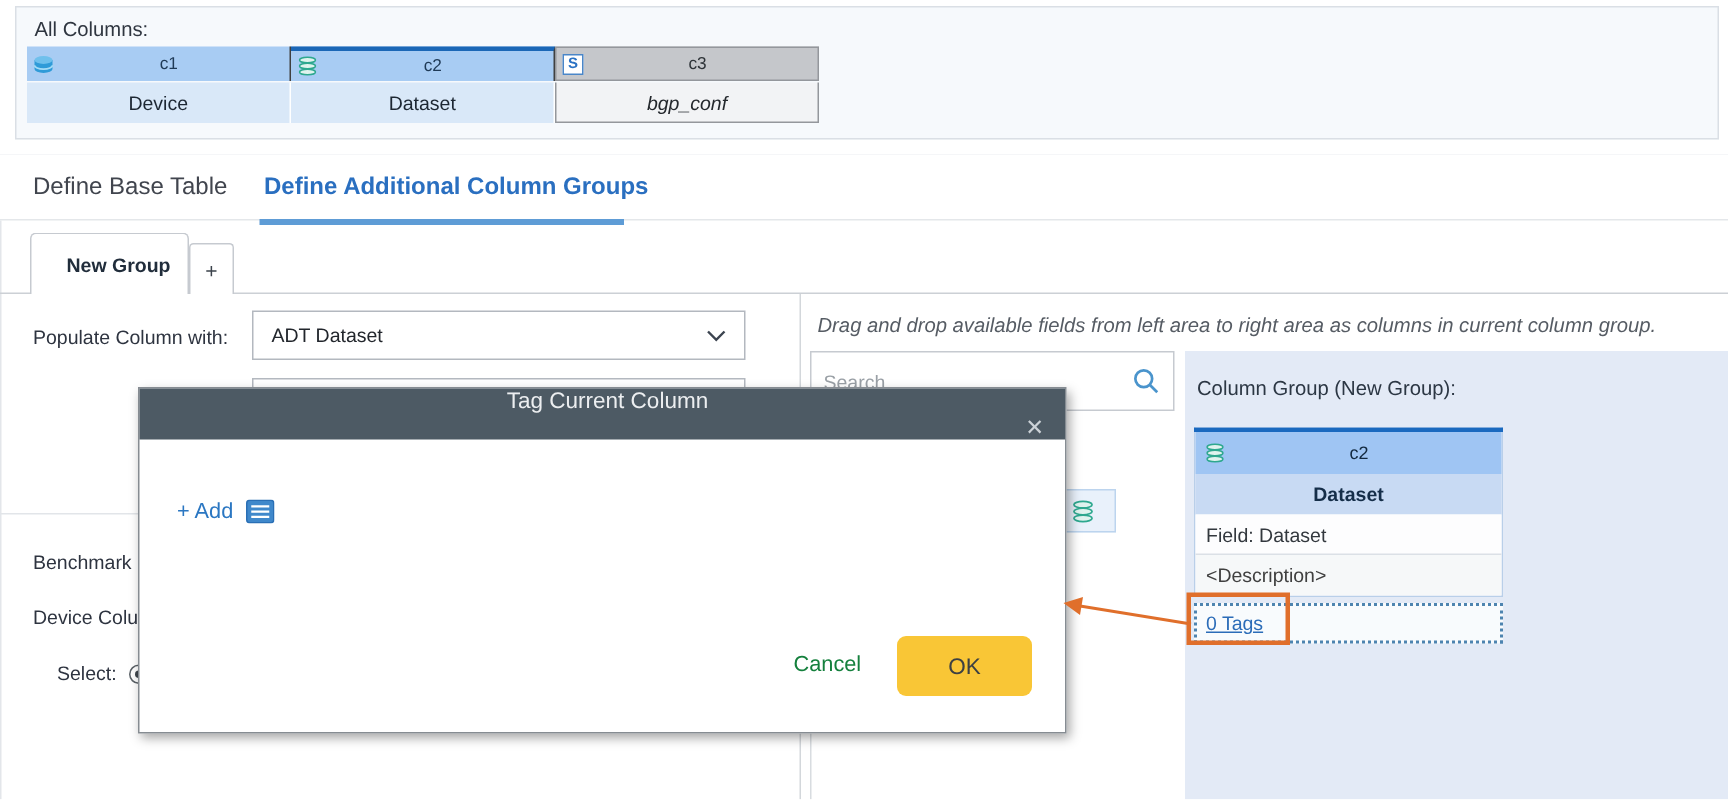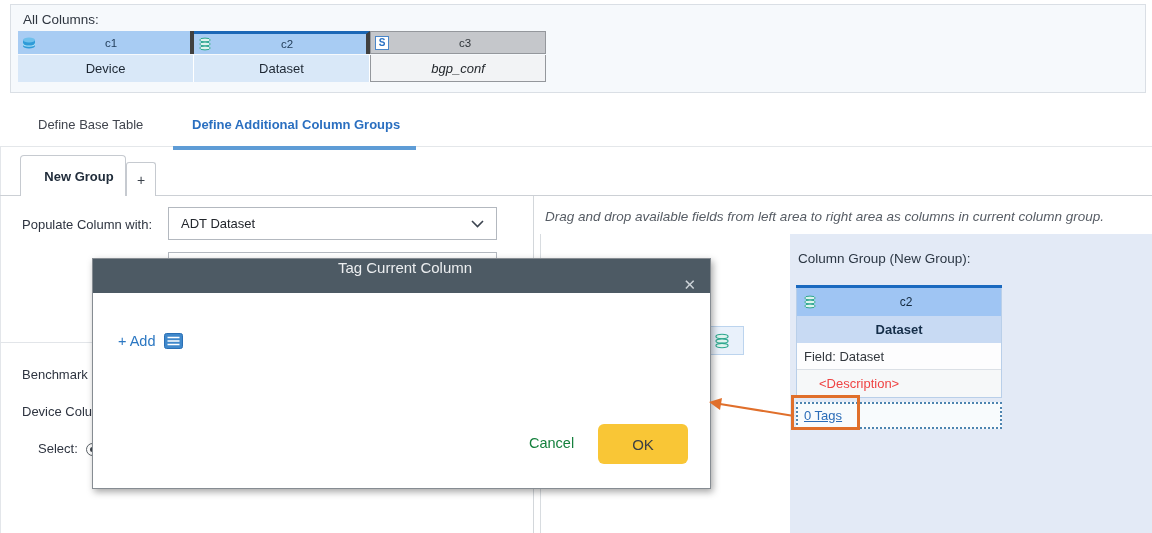--- a/index.html
+++ b/index.html
@@ -9,36 +9,36 @@
     font-family:"Liberation Sans", sans-serif; overflow:hidden; color:#2e3440;
   }
   
   .top-section { position:absolute; left:10px; top:4px; width:1136px; height:89px;
     background:#f6f9fc; border:1px solid #dadfe5; }
   .all-columns-label { position:absolute; left:12px; top:7px; font-size:13.5px; color:#2f3640; }
   .cols-table { position:absolute; left:7px; top:26px; display:flex; }
   .col { width:176px; }
   .col-header { height:23px; display:flex; align-items:center; padding:0 4px; position:relative; }
   .col-header .hdr-id { flex:1; text-align:center; font-size:11.5px; color:#1f3a56; }
-  .col-blue .col-header { background:#a8ccf3; border-right:4px solid #404040; }
+  .col-blue .col-header { background:#a8ccf3; border-right:1px solid #404040; }
   .col-selected .col-header { border-top:3px solid #1b67b6; height:23px; }
   .col-gray .col-header { background:#c5c7cb; border:1px solid #94979c; }
   .col-gray .col-header .hdr-id { color:#2e3338; }
   .col-cell { height:27px; margin-top:1px; display:flex; align-items:center; justify-content:center;
     font-size:13px; color:#1d2733; }
   .col-blue .col-cell { background:#d9e8f8; border-right:1px solid #fff; }
   .col-gray .col-cell { background:#f2f3f5; border:1px solid #94979c; border-top:none; color:#24282d;font-style:italic; }
   .string-badge { width:14px; height:14px; background:#fff; border:1px solid #4a86c8; color:#2a72c4;
     font-size:10px; font-weight:bold; display:flex; align-items:center; justify-content:center; }
   
   .main-panel-border { position:absolute; left:0; top:103px; width:1152px; height:430px;
     border-top:1px solid #d8dce1; border-left:1px solid #e3e6ea; }
   .tabs-bar { position:absolute; left:0; top:103px; width:1152px; height:44px;
     border-bottom:1px solid #e4e7ea; background:#fff; }
-  .tab { position:absolute; top:0; height:44px; line-height:44px; font-size:13px; color:#41454e;margin-left:16px; }
+  .tab { position:absolute; top:0; height:44px; line-height:44px; font-size:16px; color:#41454e; }
   .tab-inactive { left:22px; }
   .tab-active { left:176px; color:#2a6fc0; font-weight:bold; }
   .tab-underline { position:absolute; left:173px; top:146px; width:243px; height:4px; background:#5e9cd6; z-index:2; }
   
   .group-row-line { position:absolute; left:0; top:195px; width:1152px; height:1px; background:#ccd0d5; }
   .group-tab { position:absolute; left:20px; top:155px; width:106px; height:41px; background:#fff;
     border:1px solid #c6cad0; border-bottom:none; border-radius:4px 4px 0 0; z-index:3;
     display:flex; align-items:center; justify-content:center; font-size:13px; font-weight:bold; color:#212d3b;padding-left:12px; }
   .plus-tab { position:absolute; left:126px; top:162px; width:30px; height:34px; background:#fff;
     border:1px solid #c6cad0; border-bottom:none; border-radius:3px 3px 0 0; z-index:2;
@@ -75,22 +75,22 @@
   .group-panel { position:absolute; left:790px; top:234px; width:362px; height:299px; background:#e3eaf6; }
   .group-panel-title { position:absolute; left:8px; top:17px; font-size:13.5px; color:#2c3744; }
   .card { position:absolute; left:6px; top:51px; width:206px; border:1px solid #b9cfe9; border-top:none; background:#fff; }
   .card-topline { height:3px; background:#1a69bf; margin:0 -1px; }
   .card-hdr { height:28px; background:#9fc5f3; display:flex; align-items:center; padding:0 6px; }
   .card-hdr .cid { flex:1; text-align:center; font-size:12px; color:#13293f; }
   .card-name { height:27px; background:#c8daf3; display:flex; align-items:center; justify-content:center;
     font-size:13px; font-weight:bold; color:#152e49; }
   .card-field { height:27px; background:#fdfdfe; display:flex; align-items:center; padding:0 7px;
     font-size:13px; color:#33383e; border-bottom:1px solid #dbe0e6; }
-  .card-desc { height:27px; background:#f6f8f9; display:flex; align-items:center; padding:0 22px;
-    font-size:13px; color:#ef4444; }
+  .card-desc { height:27px; background:#f6f8f9; display:flex; align-items:center; padding:0 7px;
+    font-size:13px; color:#404040; }
   .tags-box { position:absolute; left:6px; top:168px; width:206px; height:27px; background:#f8fbfd;
     border:2px dotted #4d84b0; display:flex; align-items:center; padding:0 6px; }
   .tags-link { font-size:13px; color:#2b6cb8; text-decoration:underline; }
   
   .tags-highlight { position:absolute; left:791px; top:395px; width:69px; height:35px;
     border:3px solid #e06f2b; z-index:30; }
   .annot-arrow { position:absolute; left:706px; top:395px; z-index:30; }
   
   .modal { position:absolute; left:92px; top:258px; width:619px; height:231px; background:#fff;
     border:1px solid #868c92; box-shadow:2px 3px 7px rgba(0,0,0,0.35); z-index:10; }
@@ -178,20 +178,29 @@
     <span>Select:</span>
     <span class="radio">
         <span class="dot"></span>
       </span>
     <span>A</span>
   </div>
   <div class="left-right-border"></div>
 
   <div class="instruction">Drag and drop available fields from left area to right area as columns in current column group.</div>
   <div class="fields-left-border"></div>
+  <div class="search-box">
+    <input type="text" placeholder="Search" style="">
+    <span class="search-ic">
+      <svg width="20" height="20" viewBox="0 0 20 20">
+        <circle cx="8.5" cy="8.5" r="5.6" fill="none" stroke="#4a94cc" stroke-width="1.8"></circle>
+        <line x1="12.8" y1="12.8" x2="17.5" y2="17.5" stroke="#4a94cc" stroke-width="1.8"></line>
+      </svg>
+    </span>
+  </div>
   <div class="field-item">
     <span>
       <svg width="16" height="16" viewBox="0 0 14 14">
         <ellipse cx="7" cy="3" rx="5.3" ry="1.9" fill="#dff3ee" stroke="#2ea88f" stroke-width="1"></ellipse>
         <ellipse cx="7" cy="7" rx="5.3" ry="1.9" fill="#dff3ee" stroke="#2ea88f" stroke-width="1"></ellipse>
         <ellipse cx="7" cy="11" rx="5.3" ry="1.9" fill="#dff3ee" stroke="#2ea88f" stroke-width="1"></ellipse>
       </svg>
     </span>
   </div>
 

